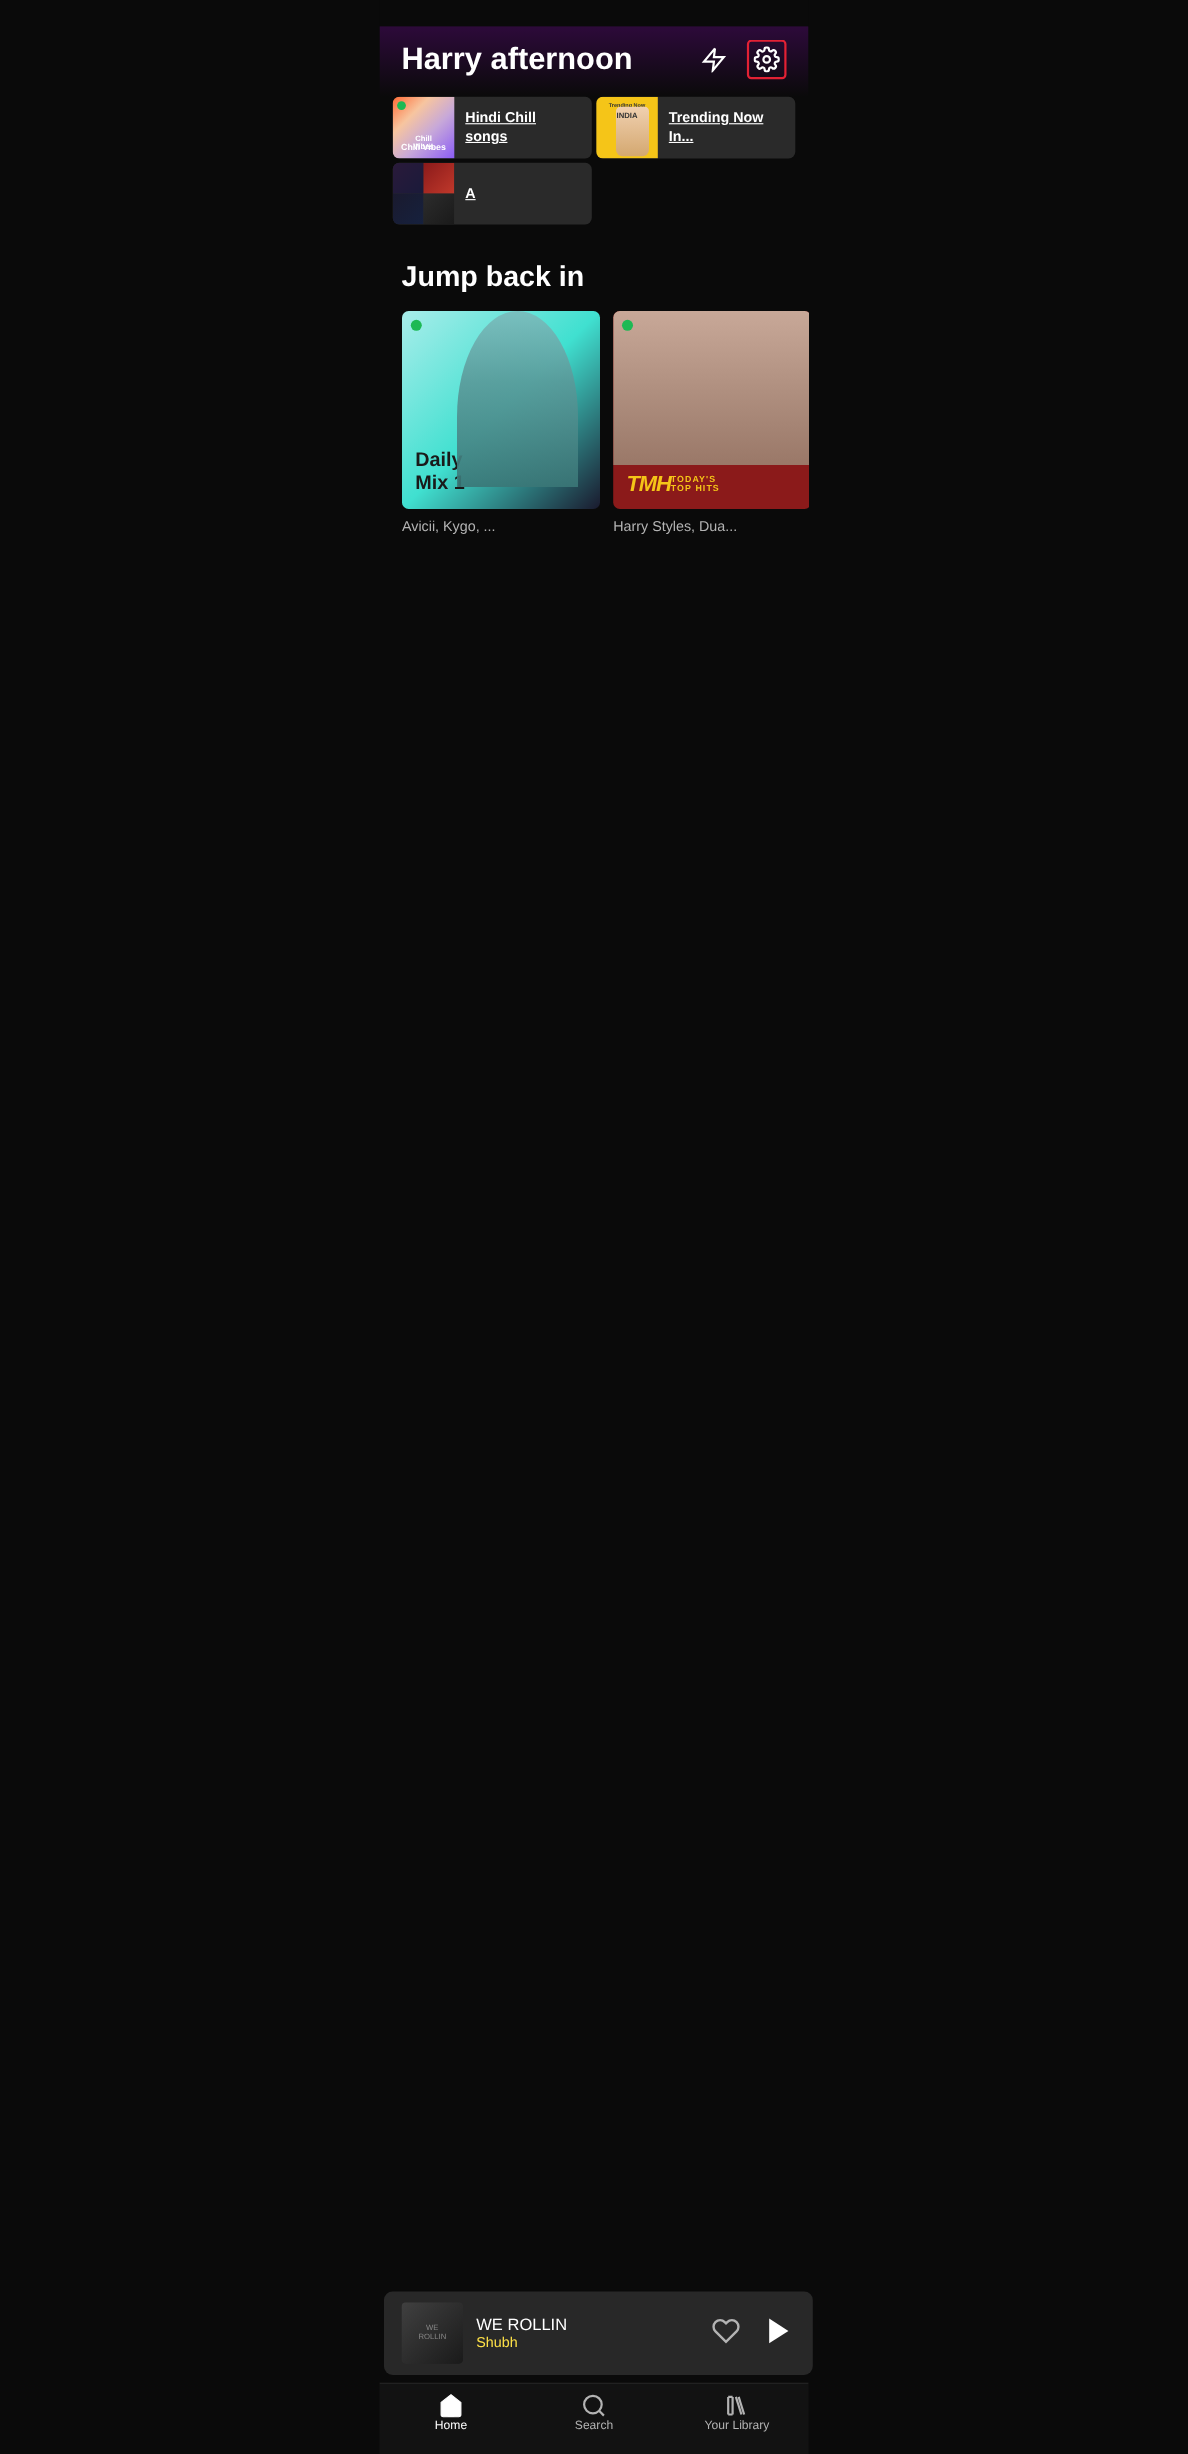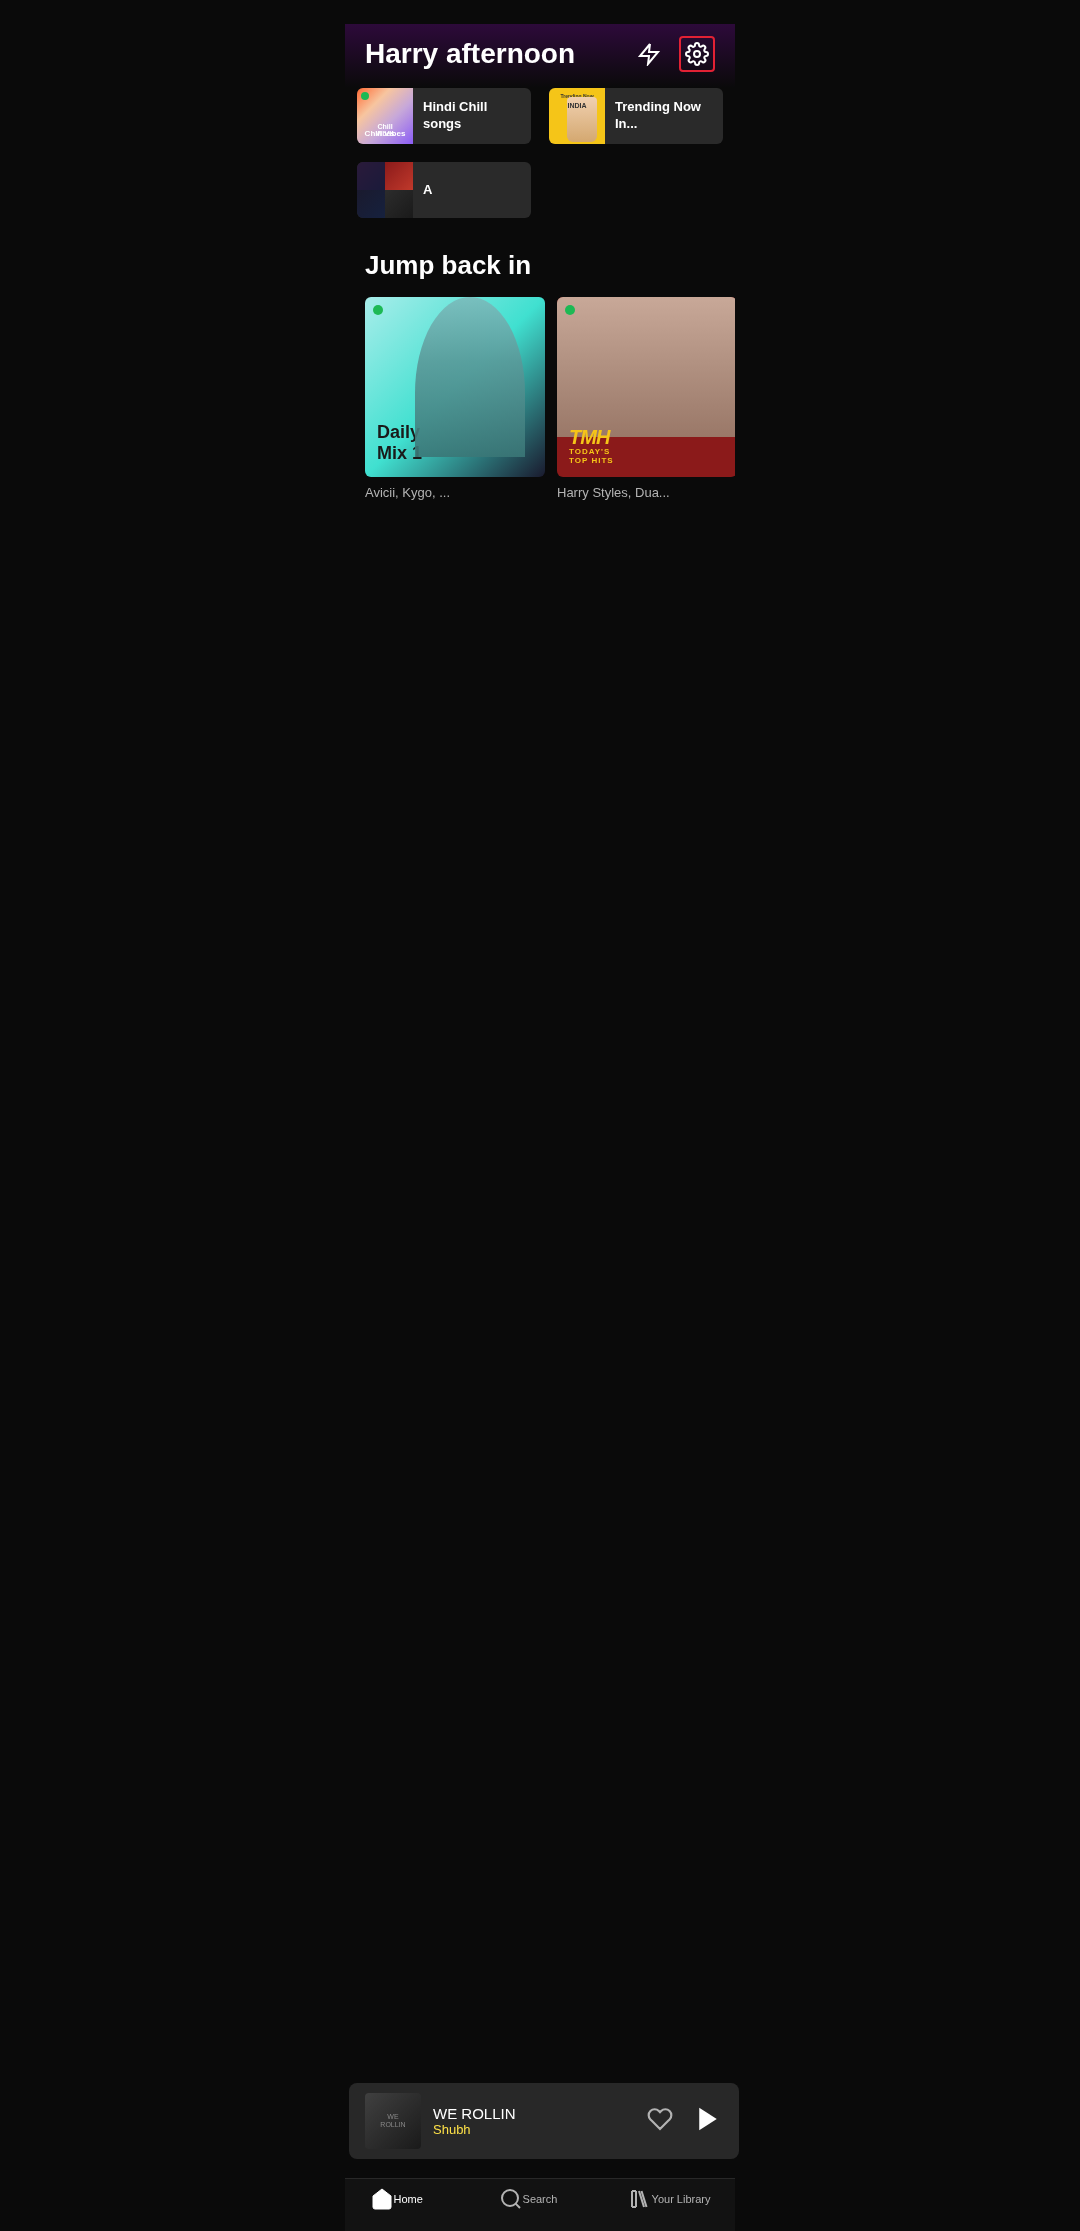--- a/index.html
+++ b/index.html
@@ -61,22 +61,23 @@
       height: 24px;
       fill: none;
       stroke: #ffffff;
       stroke-width: 2;
     }
 
     .quick-grid {
       padding: 0 12px;
       display: grid;
       grid-template-columns: 1fr 1fr;
-      gap: 18px;
+      gap: 4px;
       margin-bottom: 8px;
+      text-decoration: underline;
     }
 
     .quick-item {
       background: #2a2a2a;
       border-radius: 6px;
       display: flex;
       align-items: center;
       overflow: hidden;
       height: 56px;
       cursor: pointer;
@@ -368,21 +369,21 @@
       background: #121212;
       border-top: 1px solid #282828;
       display: flex;
       justify-content: space-around;
       padding: 8px 0 20px;
       z-index: 101;
     }
 
     .nav-item {
       display: flex;
-      flex-direction: row;
+      flex-direction: column;
       align-items: center;
       gap: 0;
       cursor: pointer;
       min-width: 80px;
     }
 
     .nav-label {
       font-size: 11px;
       color: #b3b3b3;
     }
@@ -496,21 +497,21 @@
       <div class="sp-logo-sm" style="position:absolute;top:8px;left:8px;"></div>
     </div>
     <div class="mix-artist">Avicii, Kygo, ...</div>
   </div>
 
   <div class="mix-card">
     <div class="mix-img mix-tth">
 
       <div class="mix-tth-person" style="background:linear-gradient(180deg,#c8a898 0%,#b09080 50%,#9a7868 100%);"></div>
       <div class="sp-logo-sm" style="position:absolute;top:8px;left:8px;"></div>
-      <div style="z-index:2;display:flex;flex-direction:column;">
+      <div style="z-index:2;display:flex;flex-direction:row;">
         <span style="font-size:20px;font-weight:900;color:#f5c518;font-style:italic;line-height:1;letter-spacing:-1px;">TMH</span>
         <span style="font-size:8px;font-weight:800;color:#f5c518;letter-spacing:1px;">TODAY'S<br>TOP HITS</span>
       </div>
     </div>
     <div class="mix-artist">Harry Styles, Dua...</div>
   </div>
 
 </div>
 
 <div class="bottom-spacer"></div>

